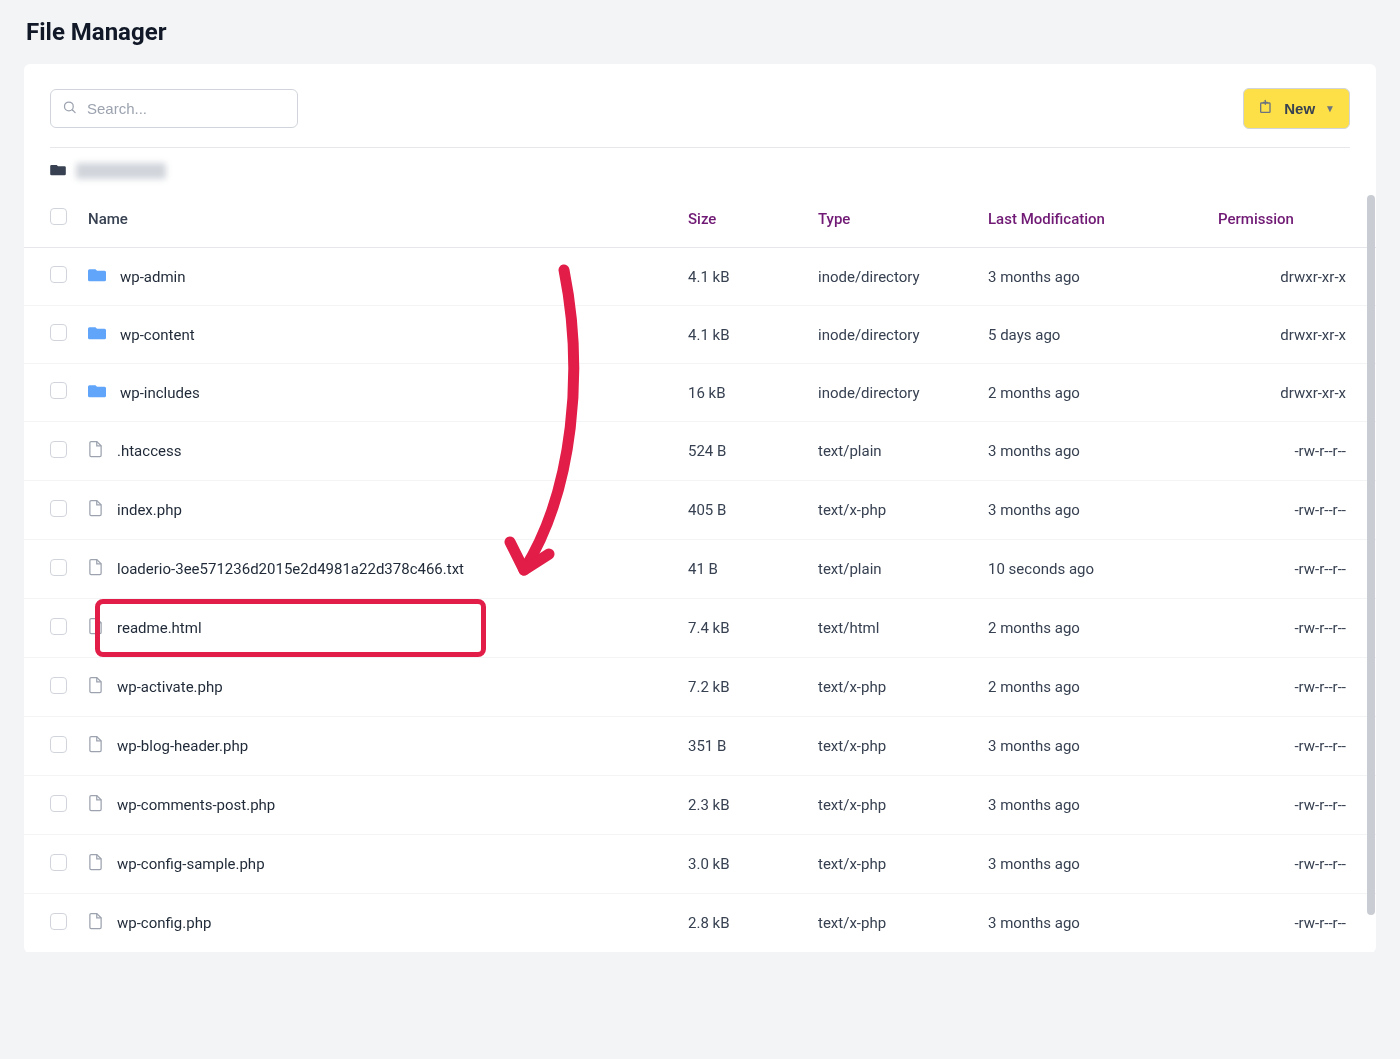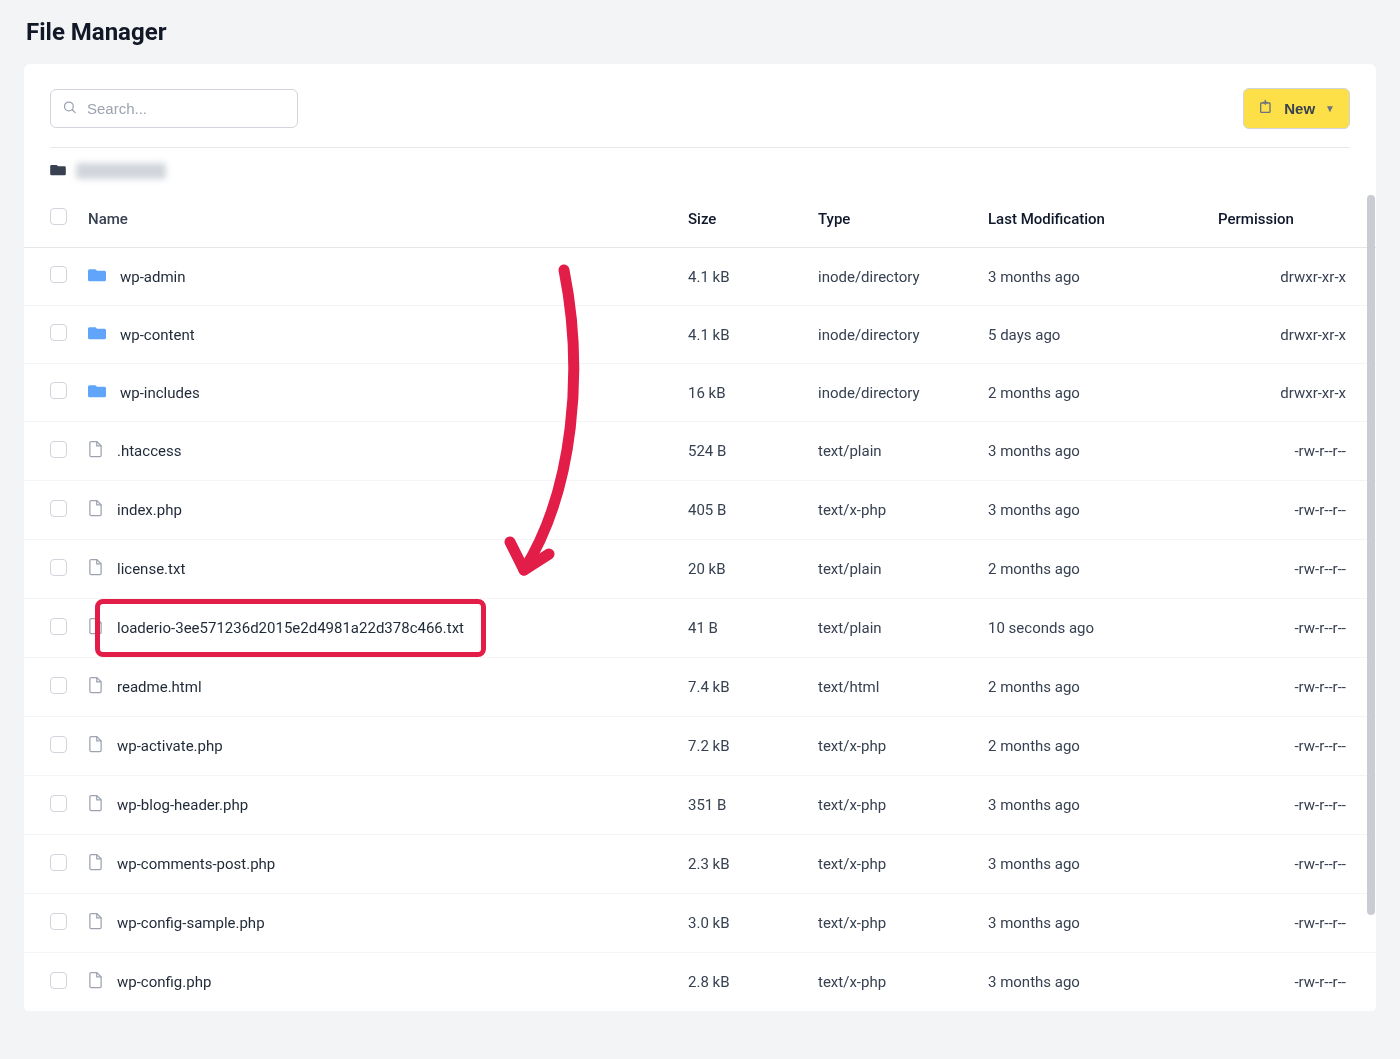--- a/index.html
+++ b/index.html
@@ -100,21 +100,21 @@
       overflow-y: auto;
       max-height: 840px;
     }
     .table {
       width: 100%;
       border-collapse: collapse;
     }
     .table thead th {
       text-align: left;
       font-weight: 500;
-      color: #0f172a;
+      color: #701a75;
       padding: 18px 12px;
       border-bottom: 1px solid #e5e7eb;
       background: #fff;
       position: sticky;
       top: 0;
     }
     .table thead th.perm-col {
       padding-right: 30px;
     }
     .table thead th.name-col-h {
@@ -304,36 +304,20 @@
                     <polyline points="14 2 14 9 21 9"></polyline>
                   </svg></span>
                 <span class="name-text">index.php</span>
               </div>
             </td>
             <td>405 B</td>
             <td>text/x-php</td>
             <td>3 months ago</td>
             <td class="perm-cell">-rw-r--r--</td>
           </tr>
-          <tr>
-            <td class="cb-cell"><span class="filecheck"></span></td>
-            <td>
-              <div class="name-cell">
-                <span class="file-icon"><svg width="15" height="18" viewBox="0 0 24 28" fill="none" stroke="currentColor" stroke-width="2">
-                    <path d="M14 2H5a2 2 0 00-2 2v20a2 2 0 002 2h14a2 2 0 002-2V9z"></path>
-                    <polyline points="14 2 14 9 21 9"></polyline>
-                  </svg></span>
-                <span class="name-text">license.txt</span>
-              </div>
-            </td>
-            <td>20 kB</td>
-            <td>text/plain</td>
-            <td>2 months ago</td>
-            <td class="perm-cell">-rw-r--r--</td>
-          </tr>
           <tr class="highlight-row">
             <td class="cb-cell"><span class="filecheck"></span></td>
             <td>
               <div class="name-cell">
                 <span class="file-icon"><svg width="15" height="18" viewBox="0 0 24 28" fill="none" stroke="currentColor" stroke-width="2">
                     <path d="M14 2H5a2 2 0 00-2 2v20a2 2 0 002 2h14a2 2 0 002-2V9z"></path>
                     <polyline points="14 2 14 9 21 9"></polyline>
                   </svg></span>
                 <span class="name-text">loaderio-3ee571236d2015e2d4981a22d378c466.txt</span>
               </div>

